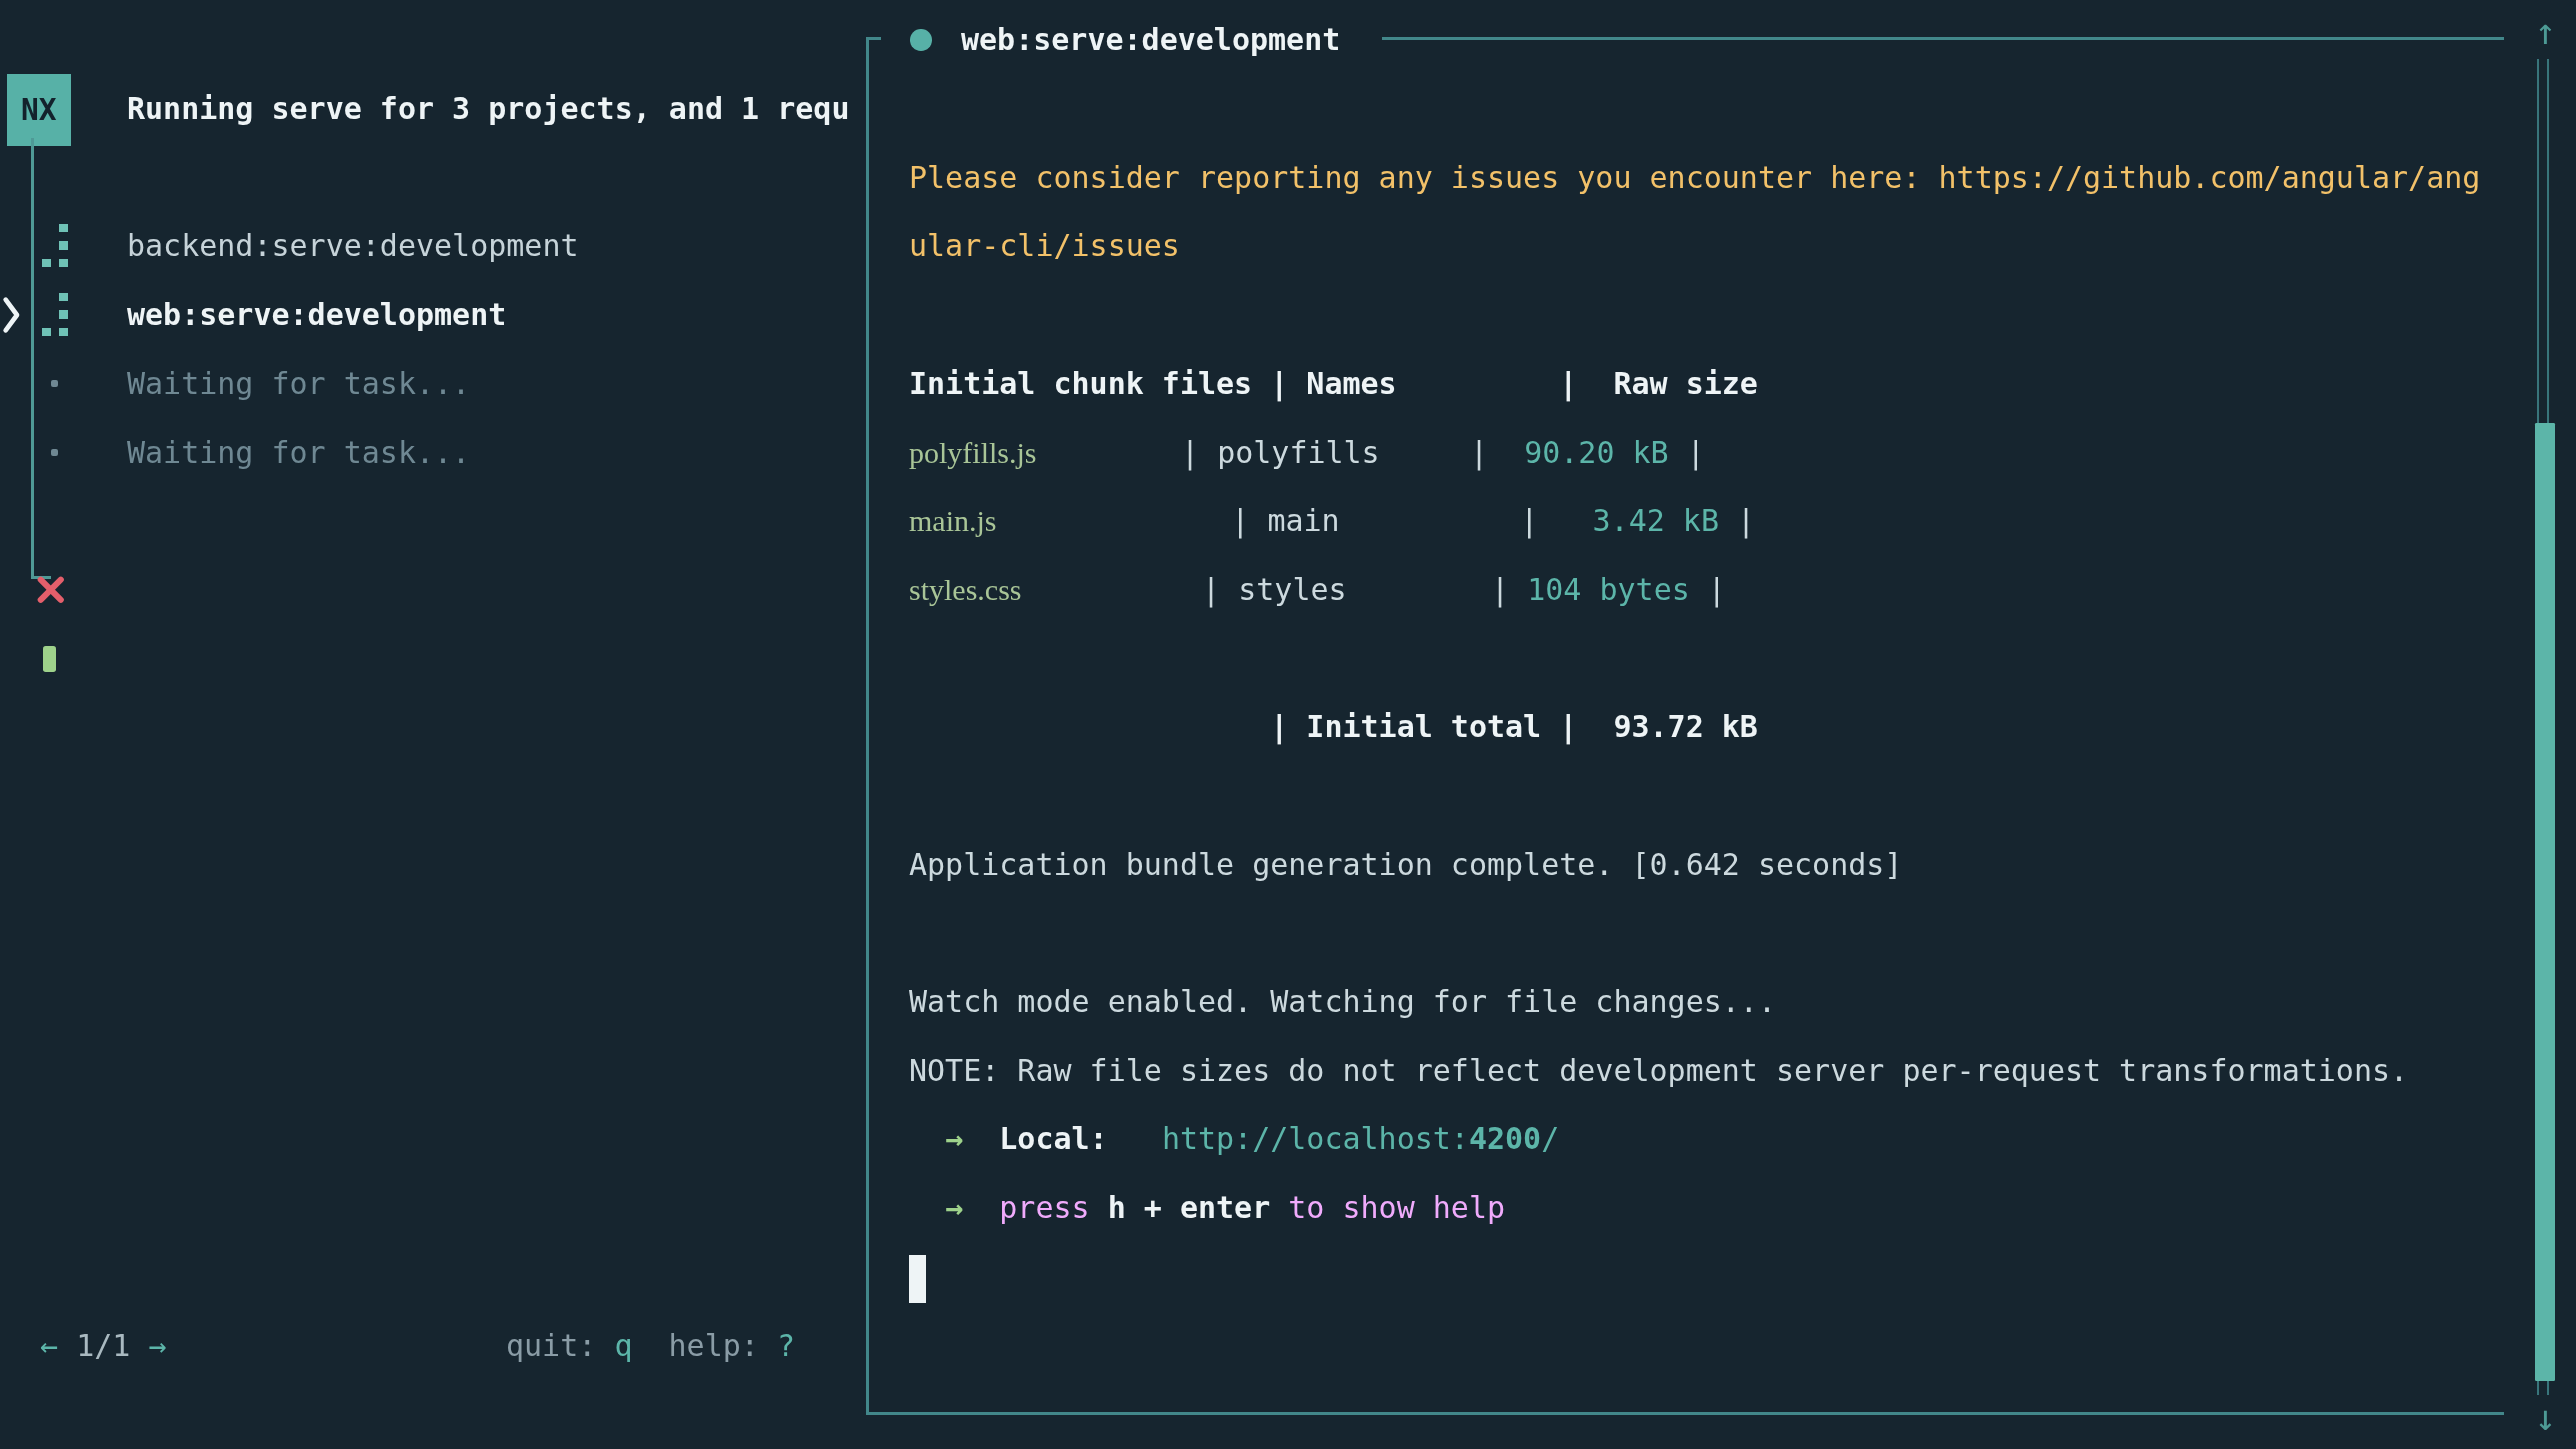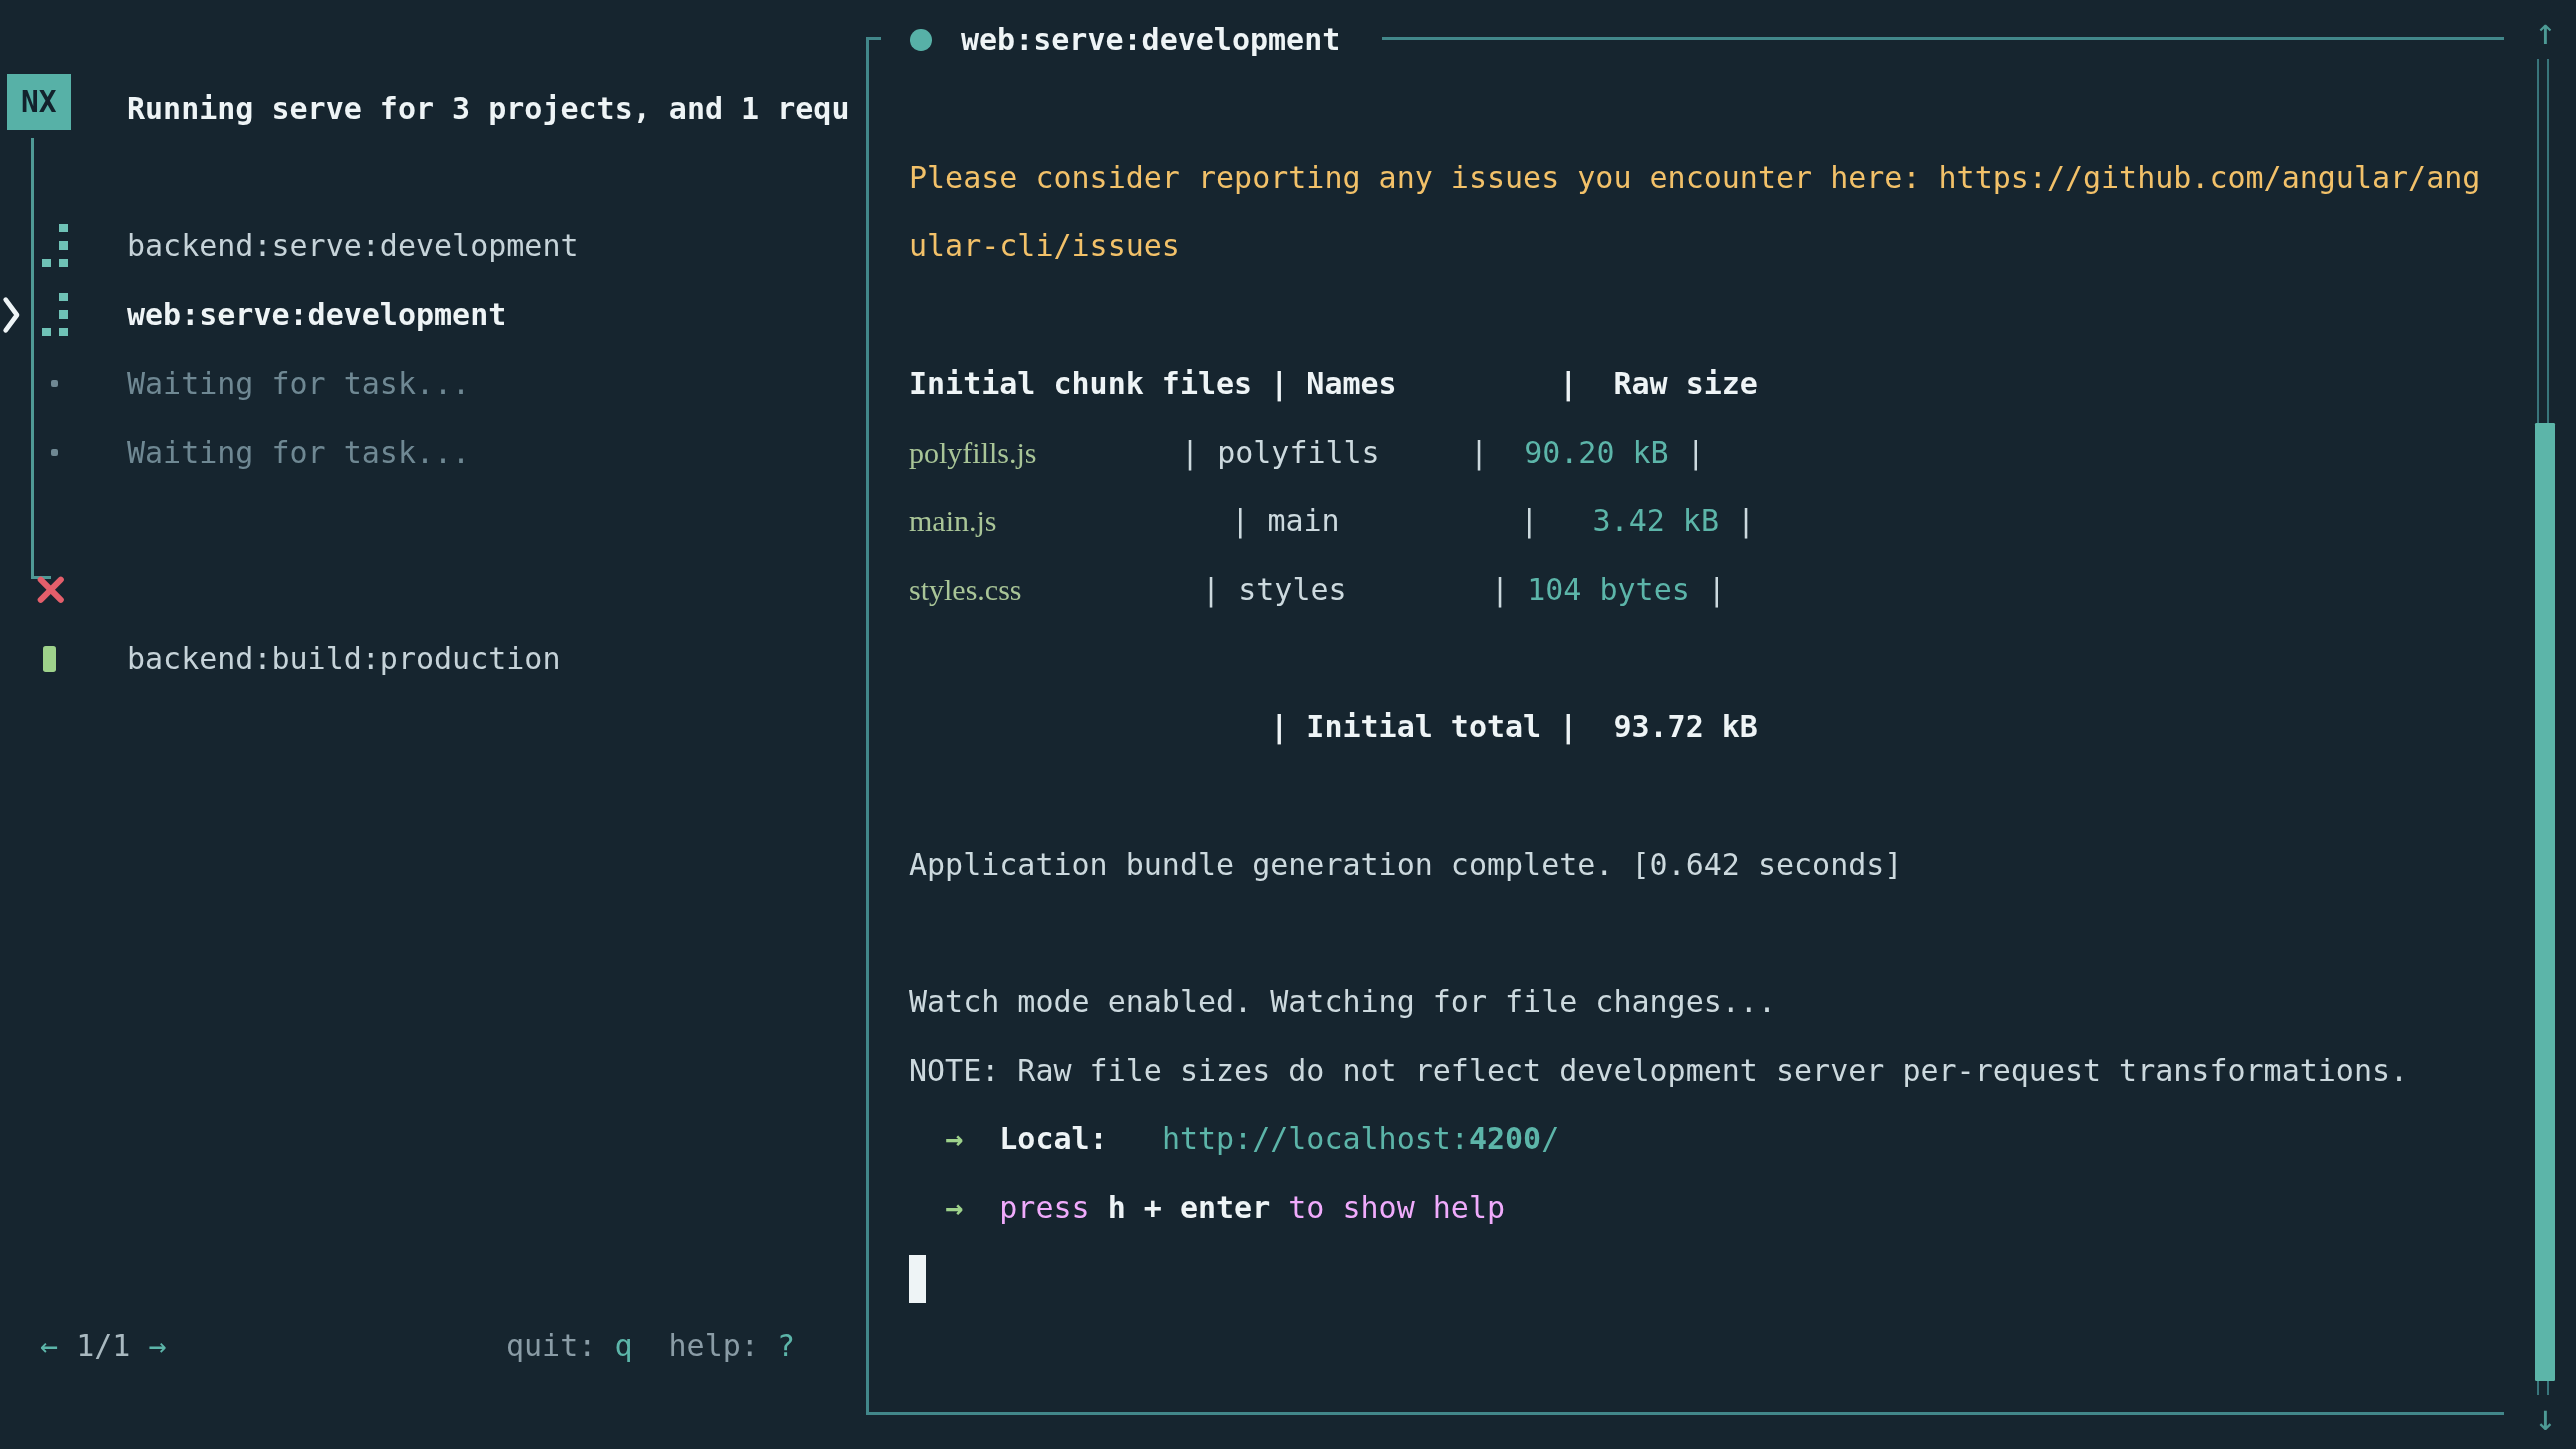--- a/index.html
+++ b/index.html
@@ -7,21 +7,21 @@
     --bright-white:#eef4f6; --body-text:#ccd9de; --dim-text:#8a9ca6;
     --muted-text:#6f8893; --yellow:#f2c169; --green-file:#a9c597;
     --green-success:#9ed28b; --red-fail:#e35f6b; --logo-bg:#57b1a7; --spinner:#6fc2b6;
   }
   html,body{margin:0;padding:0;background:#000;}
   #screen{position:relative;width:2576px;height:1449px;background:var(--background);
     font-family:"DejaVu Sans Mono","Liberation Mono",monospace;font-size:30px;overflow:hidden;}
   .grid-row{position:absolute;height:69px;line-height:69px;white-space:pre;}
   
   #sidebar{position:absolute;left:0;top:0;width:866px;height:1449px;overflow:hidden;}
-  #nx-logo{position:absolute;left:6.7px;top:74px;width:64px;height:56px;background:var(--logo-bg);
+  #nx-logo{position:absolute;left:6.7px;top:74px;width:64px;height:72px;background:var(--logo-bg);
     display:flex;align-items:center;justify-content:center;font-weight:bold;font-size:29.5px;color:#13222c;}
   #sidebar-title{left:127px;top:74px;font-weight:bold;color:var(--bright-white);}
   #tree-line{position:absolute;left:31px;top:138px;width:2.7px;height:440px;background:#4f9a96;}
   #tree-foot{position:absolute;left:31px;top:576px;width:20px;height:2.7px;background:#4f9a96;}
   .task-row{position:absolute;left:0;width:866px;height:69px;}
   .task-label{position:absolute;left:127px;top:0;height:69px;line-height:69px;white-space:pre;color:#c6d3d9;}
   .task-label.selected{font-weight:bold;color:var(--bright-white);}
   .task-label.waiting{color:var(--muted-text);}
   .chevron{position:absolute;left:1.3px;top:12.7px;}
   .spinner{position:absolute;left:42px;top:12.7px;width:27px;height:44px;}
@@ -103,21 +103,20 @@
           <span class="task-label waiting">Waiting for task...</span>
         </div>
         <div class="task-row" style="top: 555px;">
           <div class="cross"><svg width="29.5" height="29.5" viewBox="0 0 44 44">
               <line x1="7" y1="7" x2="37" y2="37" stroke="var(--red-fail)" stroke-width="9" stroke-linecap="round"></line>
               <line x1="37" y1="7" x2="7" y2="37" stroke="var(--red-fail)" stroke-width="9" stroke-linecap="round"></line>
             </svg></div>
         </div>
         <div class="task-row" style="top: 624px;">
           <div class="greensq"></div>
-          <span class="task-label">backend:build:production</span>
         </div>
       </div>
     <div id="pager" class="grid-row"><span class="teal">←</span><span> </span><span>1/1</span><span> </span><span class="teal">→</span></div>
     <div id="statusbar" class="grid-row"><span>quit: </span><span class="key">q</span><span>  </span><span>help: </span><span class="key">?</span></div>
   </aside>
 
   <section id="panel">
     <div class="vline" style="left:866px;top:37px;height:1378px;"></div>
     <div class="hline" style="left:866px;top:37px;width:14.8px;"></div>
     <div class="hline" style="left:1382px;top:37px;width:1122px;"></div>

